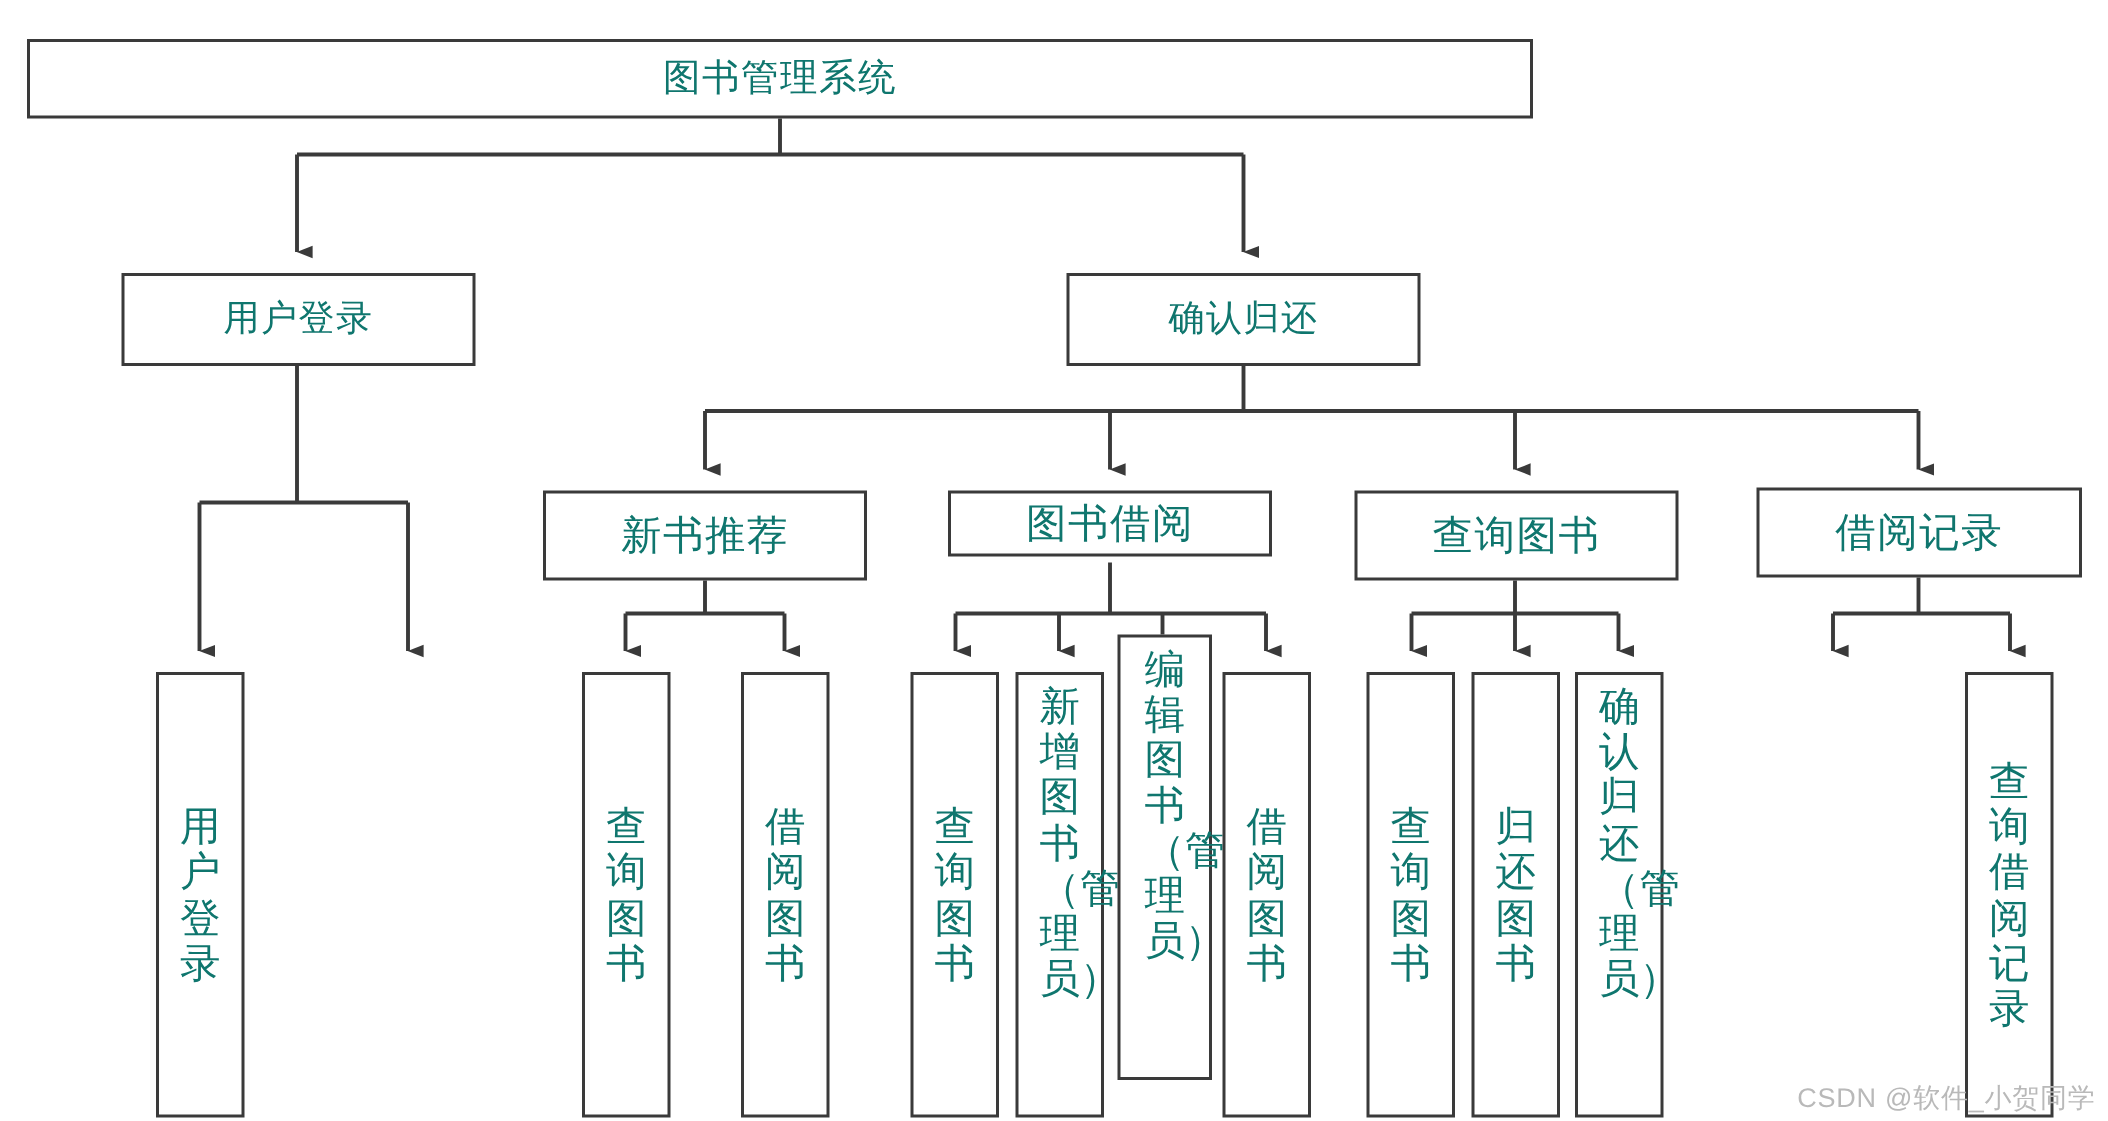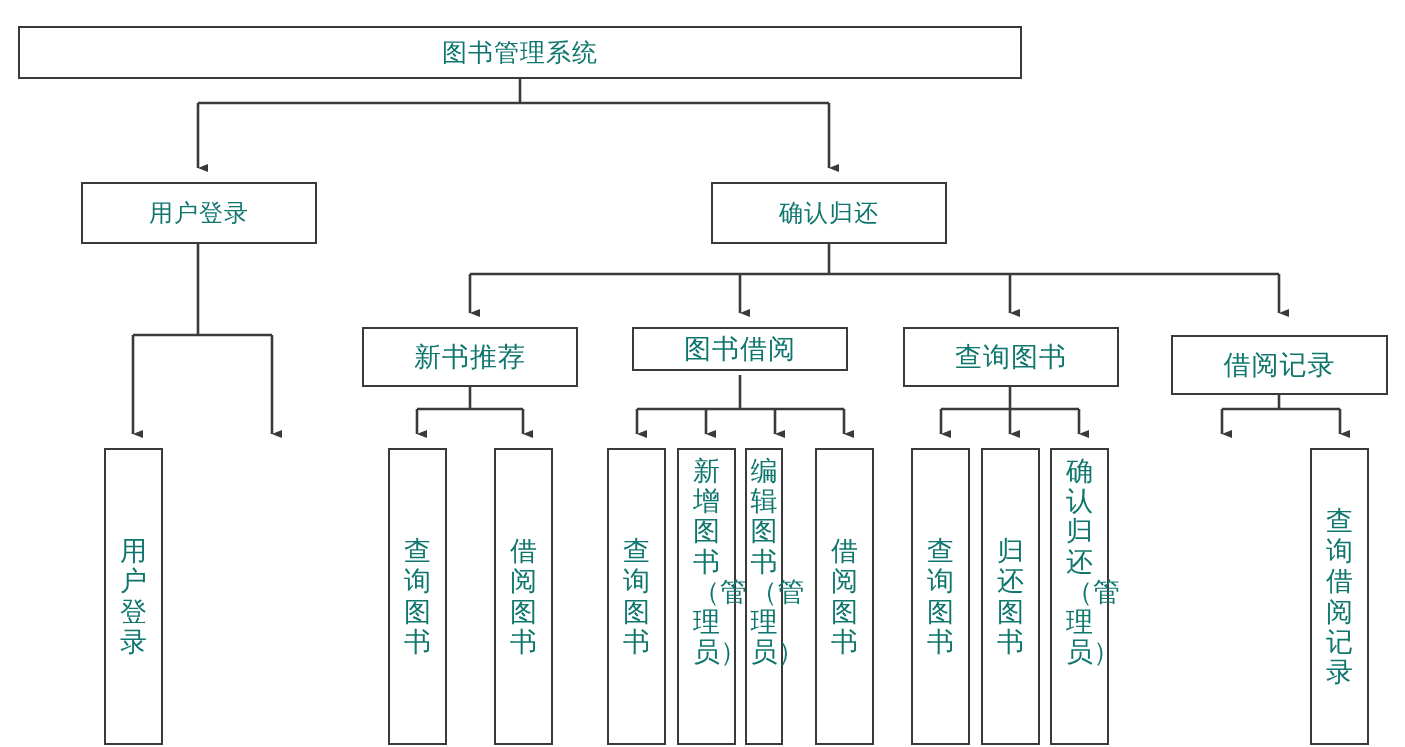--- a/index.html
+++ b/index.html
@@ -149,21 +149,21 @@
   </div>
 
   <div class="node node-l3" style="left:632px; top:315px; width:216px; height:44px;">
     <span class="label">图书借阅</span>
   </div>
 
   <div class="node node-l3" style="left:903px; top:315px; width:216px; height:60px;">
     <span class="label">查询图书</span>
   </div>
 
-  <div class="node node-l3" style="left:1171px; top:323px; width:217px; height:60px;">
+  <div class="node node-l3" style="left:1171px; top:313px; width:217px; height:60px;">
     <span class="label">借阅记录</span>
   </div>
 
   <div class="node node-leaf leaf-mid" style="left:104px; top:436px; width:59px; height:297px;">
     <span class="label">用户登录</span>
   </div>
 
 
   <div class="node node-leaf leaf-mid" style="left:388px; top:436px; width:59px; height:297px;">
     <span class="label">查询图书</span>
@@ -174,21 +174,21 @@
   </div>
 
   <div class="node node-leaf leaf-mid" style="left:607px; top:436px; width:59px; height:297px;">
     <span class="label">查询图书</span>
   </div>
 
   <div class="node node-leaf leaf-top" style="left:677px; top:436px; width:59px; height:297px;">
     <span class="label">新增图书（管理员）</span>
   </div>
 
-  <div class="node node-leaf leaf-top" style="left:745px; top:436px; width:38px; height:297px;">
+  <div class="node node-leaf leaf-top" style="left:745px; top:411px; width:63px; height:297px;">
     <span class="label">编辑图书（管理员）</span>
   </div>
 
   <div class="node node-leaf leaf-mid" style="left:815px; top:436px; width:59px; height:297px;">
     <span class="label">借阅图书</span>
   </div>
 
   <div class="node node-leaf leaf-mid" style="left:911px; top:436px; width:59px; height:297px;">
     <span class="label">查询图书</span>
   </div>
@@ -199,14 +199,15 @@
 
   <div class="node node-leaf leaf-top" style="left:1050px; top:436px; width:59px; height:297px;">
     <span class="label">确认归还（管理员）</span>
   </div>
 
 
   <div class="node node-leaf leaf-mid" style="left:1310px; top:436px; width:59px; height:297px;">
     <span class="label">查询借阅记录</span>
   </div>
 
+  <div id="watermark">CSDN @软件_小贺同学</div>
 
 </div>
 
 </body></html>

